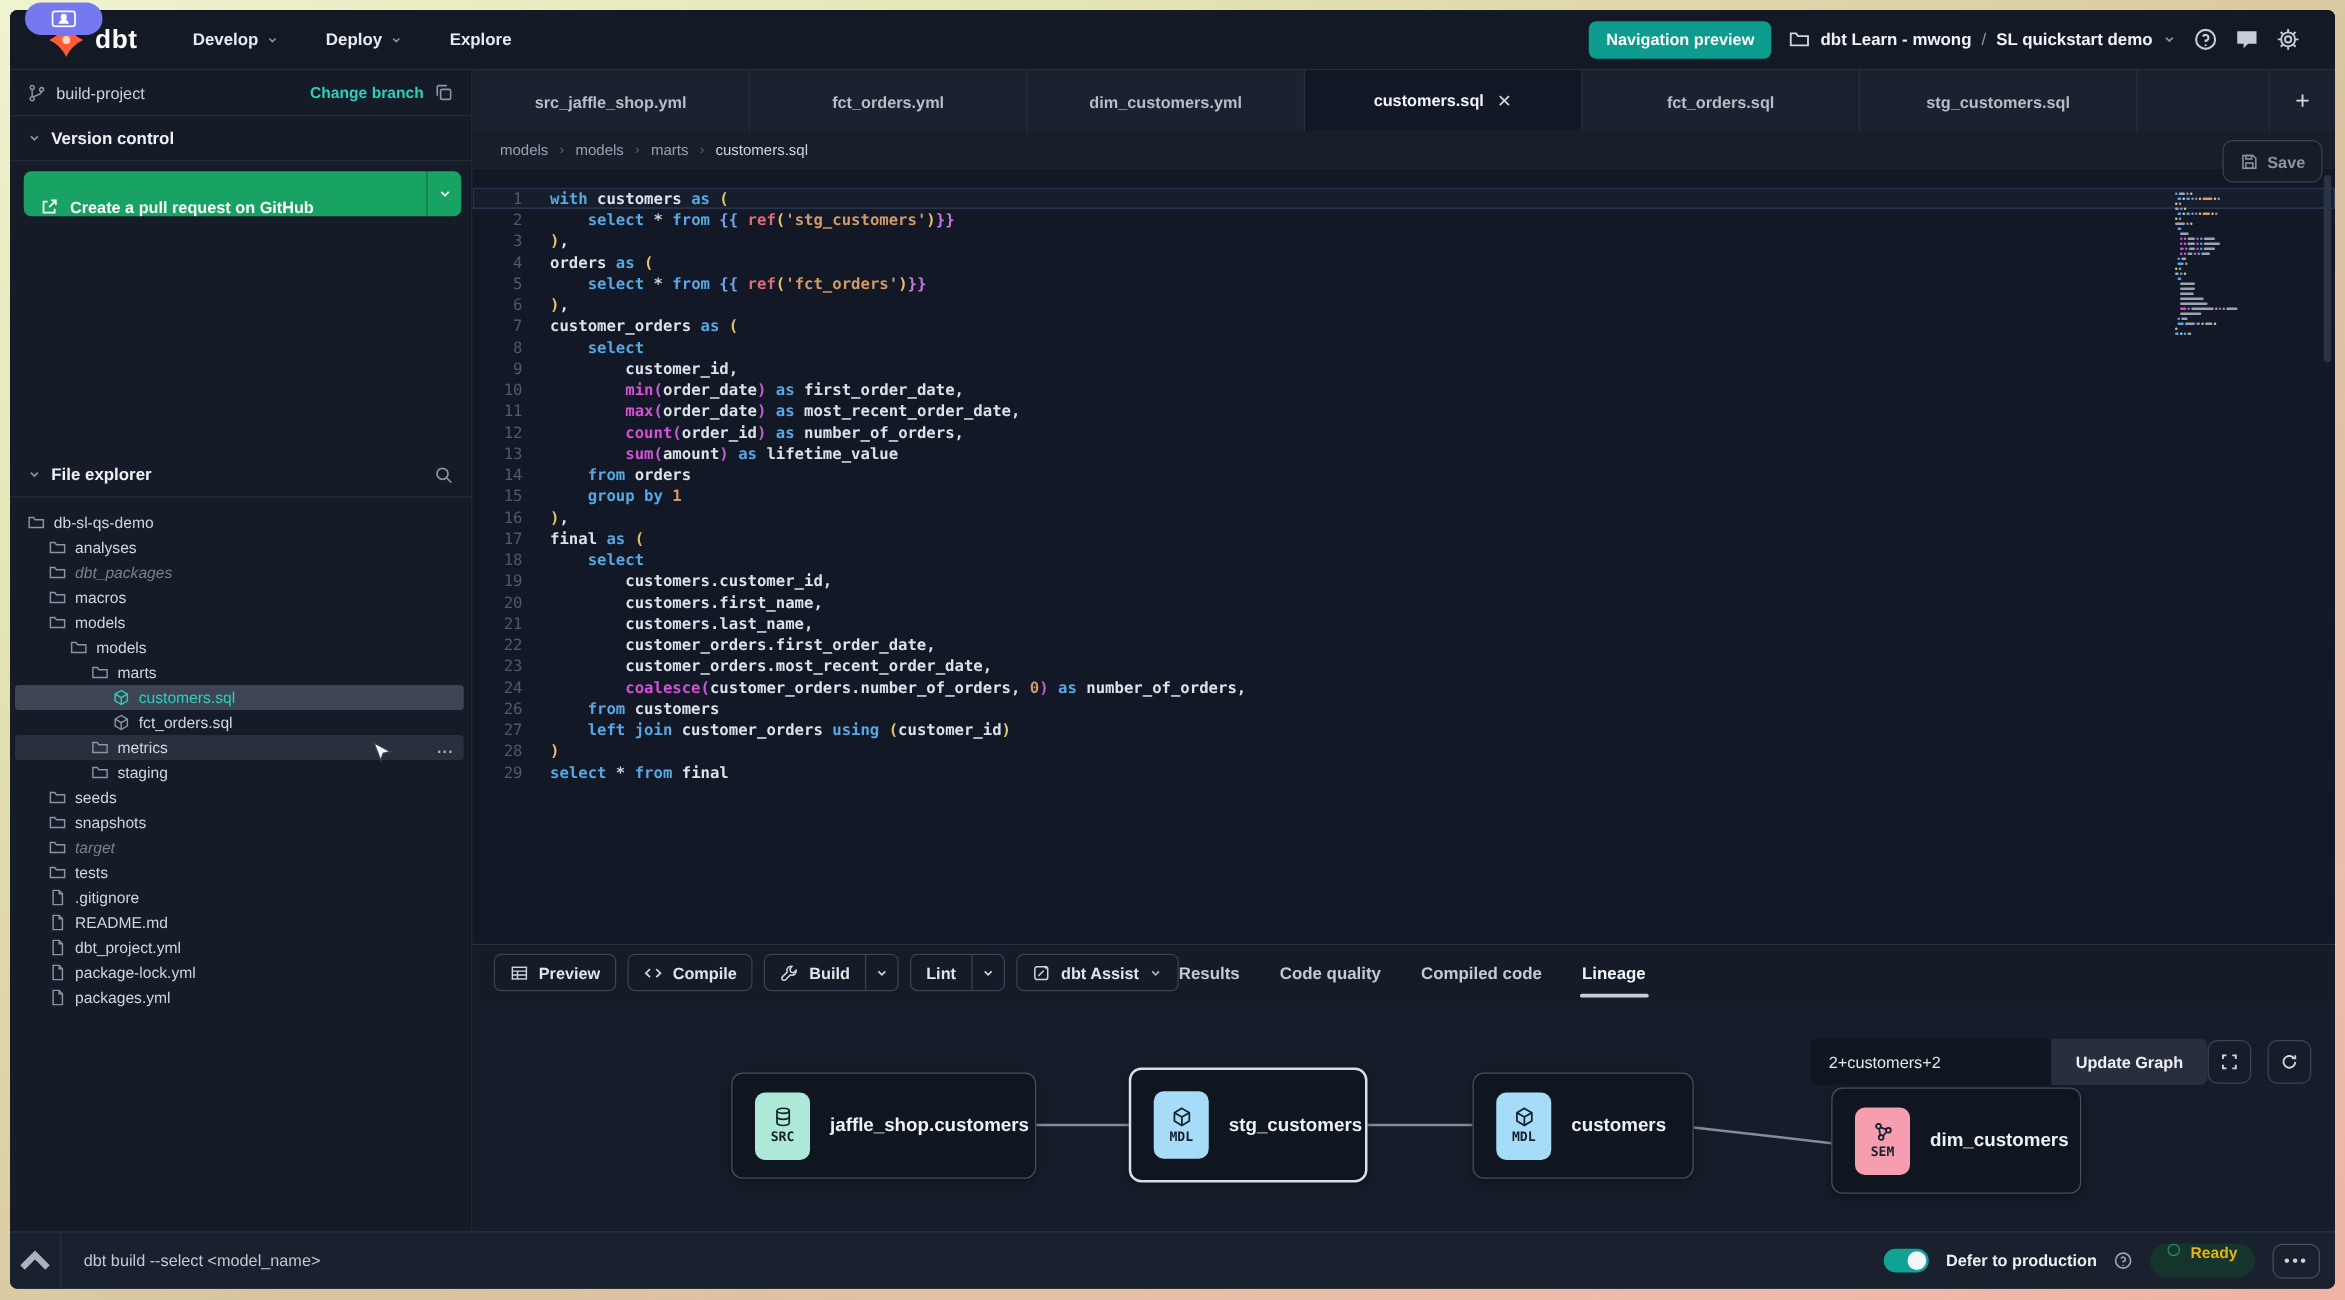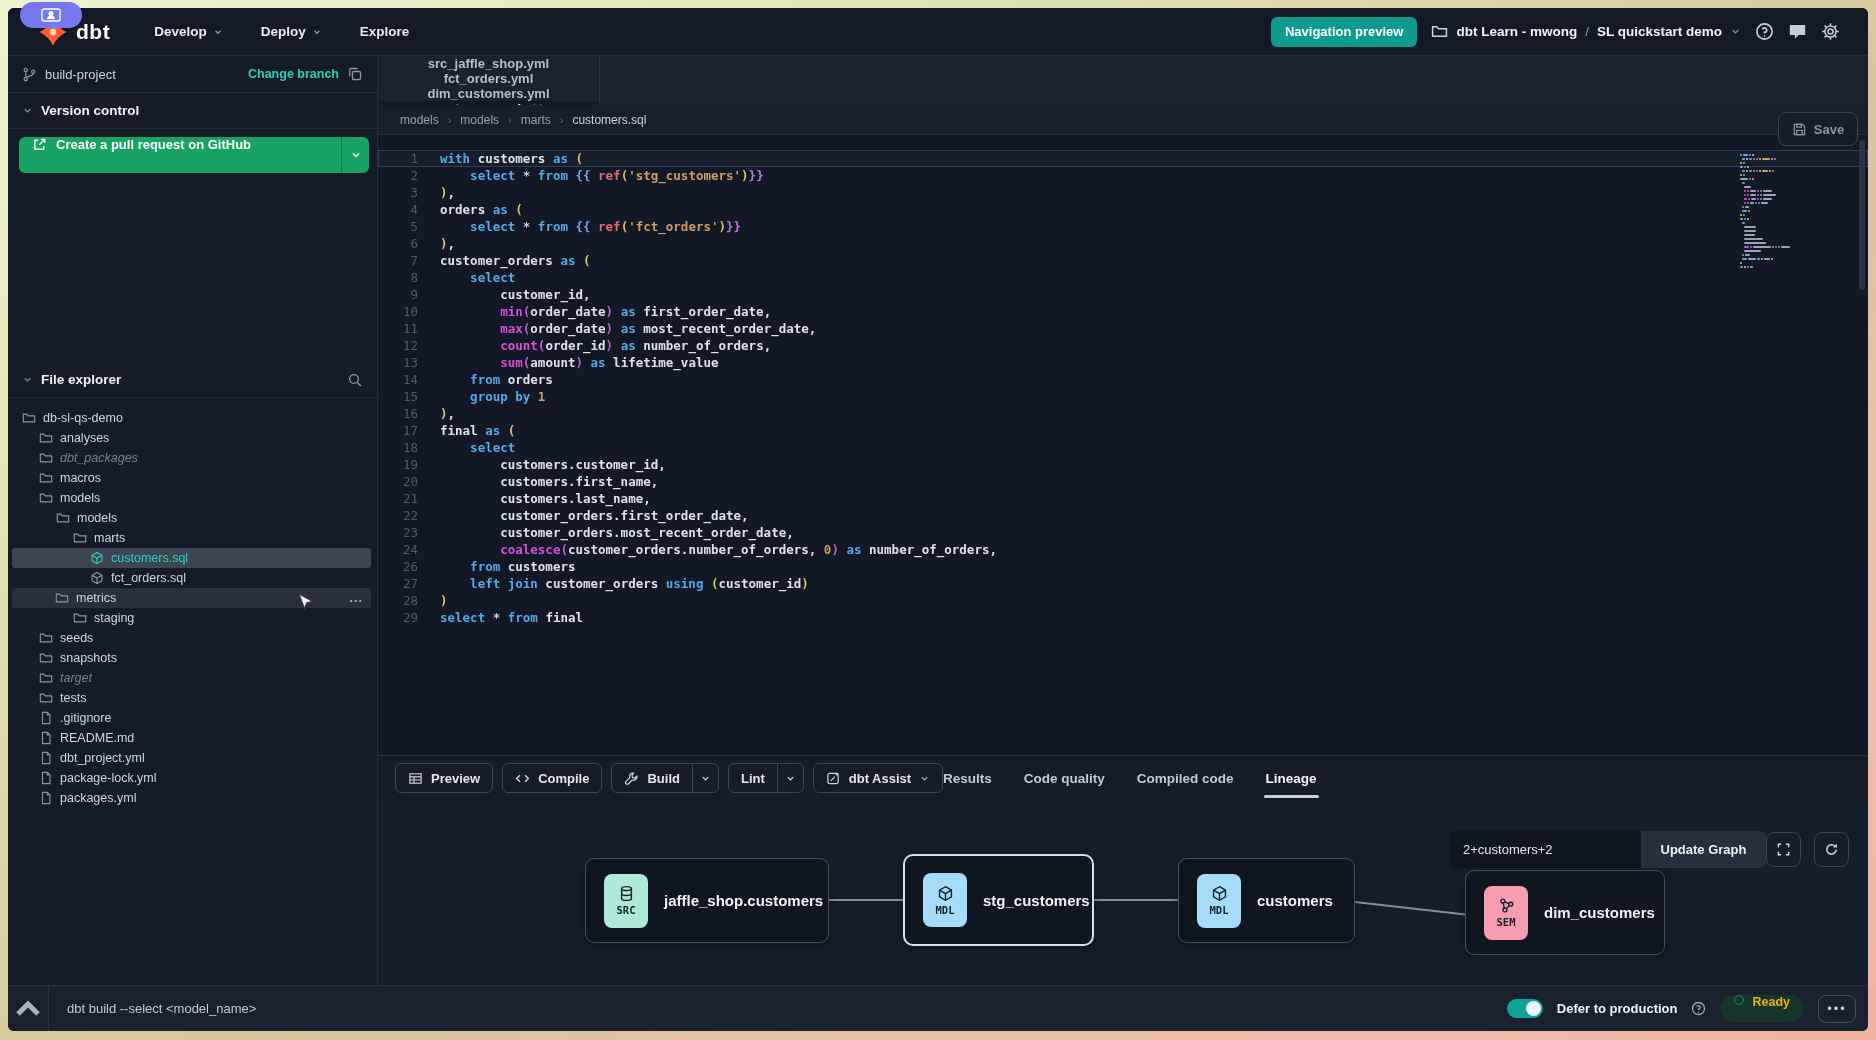--- a/index.html
+++ b/index.html
@@ -43,39 +43,39 @@
     border-right:1px solid #242d3c; border-top:1px solid #242d3c; }
   #branch-row { height:37px; display:flex; align-items:center; padding:0 14px; border-bottom:1px solid #232b3a; gap:8px; }
   #branch-row .ic, #vc-header .ic, #fe-header .ic { color:#8b95a3; }
   #branch-name { color:#c9d1da; font-size:13px; }
   #change-branch { margin-left:auto; color:#2bd0b8; font-weight:700; font-size:12.5px; cursor:pointer; }
   #copy-branch { color:#7d8795; width:16px; height:16px; }
   .section-header { height:36px; display:flex; align-items:center; gap:8px; padding:0 14px;
     border-bottom:1px solid #232b3a; font-weight:700; font-size:13.5px; color:#eef0f4; }
   #pr-button { margin:8px 9px 0 11px; width:350px; height:36px; display:flex; align-items:stretch;
     background:#18a263; border-radius:6px; overflow:hidden; cursor:pointer; }
-  #pr-main { flex:1; display:flex; align-items:flex-start; gap:9px; padding:0 13px; color:#fff; font-weight:600; font-size:13px; }
+  #pr-main { flex:1; display:flex; align-items:flex-end; gap:9px; padding:0 13px; color:#fff; font-weight:600; font-size:13px; }
   #pr-caret { width:28px; display:flex; align-items:center; justify-content:center; color:#eafff4;
     border-left:1px solid rgba(0,0,0,.28); }
   #fe-header { margin-top:189px; }
   #fe-search { margin-left:auto; width:16px; height:16px; }
   #tree { padding-top:10px; font-size:12.5px; position:relative; }
   .trow { height:20px; display:flex; align-items:center; gap:7px; color:#cdd5de; position:relative;
     margin:0 6px 0 4px; border-radius:3px; padding-right:8px; white-space:nowrap; }
   .trow .ic { color:#8b95a3; width:14px; height:14px; }
   .trow.dim { color:#75808f; font-style:italic; }
   .trow.selected { background:#3d4554; color:#2fd0ba; }
   .trow.selected .ic { color:#2fd0ba; }
   .trow.hovered { background:#292f3d; }
   .trow .dots { margin-left:auto; color:#aab2be; letter-spacing:1px; font-weight:700; }
   #tree-cursor { position:absolute; left:289px; top:195px; width:17px; height:20px; z-index:5; }
 
   
   #tabbar { position:absolute; left:370px; top:47px; width:1490px; height:52px; background:#1b222f;
-    border-top:1px solid #242d3c; border-bottom:1px solid #232b3a; display:flex;flex-direction:column; }
+    border-top:1px solid #242d3c; border-bottom:1px solid #232b3a; display:flex; }
   .tab { width:222px; display:flex; align-items:center; justify-content:center; gap:10px;
     border-right:1px solid #29313f; color:#b6bec9; font-size:13px; font-weight:600; cursor:pointer; }
   .tab.active { background:#121826; color:#f4f6f8; font-weight:700; border-bottom:1px solid #121826; }
   .tab .close { color:#cfd5dd; width:13px; height:13px; }
   #tab-filler { flex:1; border-right:1px solid #29313f; }
   #tab-plus { width:52px; display:flex; align-items:center; justify-content:center; color:#cfd5dd;
     font-size:20px; cursor:pointer; }
 
   
   #crumbbar { position:absolute; left:370px; top:97px; width:1490px; height:30px; background:#181f2b;
@@ -375,21 +375,21 @@
         </div>
         <div class="trow" style="padding-left: 78px;">
           <span class="ic" style="width: 14px; height: 14px;">
             <svg viewBox="0 0 16 16" fill="none" stroke="currentColor" stroke-width="1.3">
               <path d="M8 1.6 13.6 4.9v6.2L8 14.4 2.4 11.1V4.9z"></path>
               <path d="M2.4 4.9 8 8.1l5.6-3.2M8 8.1v6.3"></path>
             </svg>
           </span>
           <span>fct_orders.sql</span>
         </div>
-        <div class="trow hovered" style="padding-left: 43px; justify-content: center;">
+        <div class="trow hovered" style="padding-left: 61px; justify-content: center;">
           <span class="ic" style="width: 14px; height: 14px;">
             <svg viewBox="0 0 16 16" fill="none" stroke="currentColor" stroke-width="1.3">
               <path d="M1.5 3.5h4l1.5 2h7.5v7h-13z"></path>
             </svg>
           </span>
           <span>metrics</span>
           <span class="dots">...</span>
         </div>
         <div class="trow" style="padding-left: 61px;">
           <span class="ic" style="width: 14px; height: 14px;">

